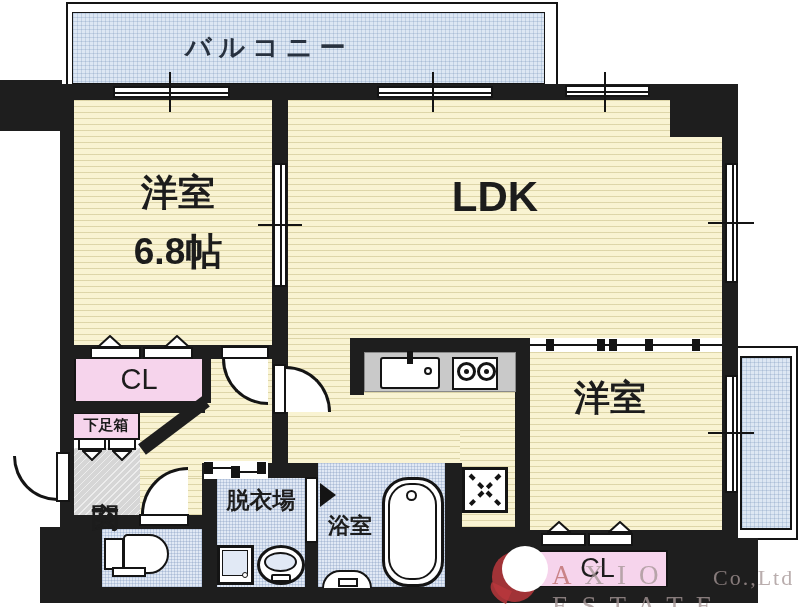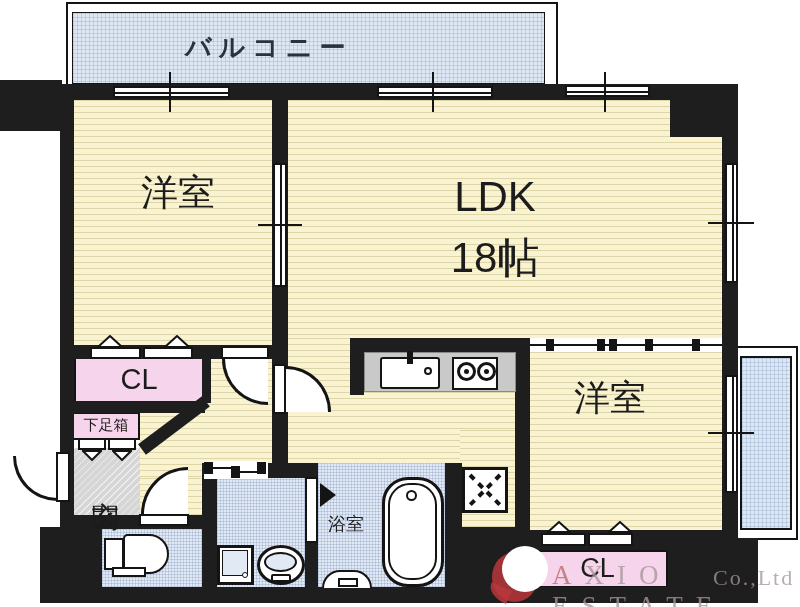--- a/index.html
+++ b/index.html
@@ -27,21 +27,21 @@
   .tickv{width:2px;background:#141414;}
   .tickh{height:2px;background:#141414;}
   .leaf{background:#fff;border:2px solid #141414;}
   .arc{background:#fff;}
   .arc.bl{border-left:3px solid #141414;border-bottom:3px solid #141414;border-bottom-left-radius:100%;}
   .arc.tr{border-top:3px solid #141414;border-right:3px solid #141414;border-top-right-radius:100%;}
   .arc.tl{border-top:3px solid #141414;border-left:3px solid #141414;border-top-left-radius:100%;}
   .sq{background:#141414;}
   .thin{background:#141414;}
   
-  .lbl{color:#1c1c1c;font-weight:400;text-align:center;line-height:1.12;white-space:nowrap;}
+  .lbl{color:#1c1c1c;font-weight:700;text-align:center;line-height:1.12;white-space:nowrap;}
   .ballbl{color:#27313f;font-weight:700;letter-spacing:7px;}
   .vert{writing-mode:vertical-rl;text-orientation:upright;}
   
   .fx{background:#fff;border:3px solid #141414;}
   .fx2{background:#fff;border:2px solid #141414;}
   
   .wm{color:rgba(165,150,150,.78);font-family:"Liberation Serif","DejaVu Serif",serif;}
   .wm-brand{letter-spacing:13px;font-size:27px;}
   .wm-brand::first-letter{color:rgba(190,110,110,.8);}
   .wm-suffix{letter-spacing:2px;font-size:22px;}
@@ -198,31 +198,32 @@
 
 <div class="abs fx" style="left:382px;top:477px;width:62px;height:110px;border-radius:26px;"></div>
 <div class="abs" style="left:388px;top:483px;width:49px;height:97px;border:2px solid #141414;border-radius:22px;background:#fff;"></div>
 <div class="abs" style="left:406px;top:490px;width:11px;height:11px;border:2.5px solid #141414;border-radius:50%;background:#fff;"></div>
 
 <div class="abs" style="left:322px;top:570px;width:50px;height:18px;background:#fff;border:2.5px solid #141414;border-bottom:none;border-radius:25px 25px 0 0;"></div>
 <div class="abs fx2" style="left:338px;top:578px;width:20px;height:9px;"></div>
 
 <div class="abs lbl" style="left:78px;top:172px;width:200px;font-size:37px;">
   <div>洋室</div>
+  <div style="margin-top:18px;">6.8帖</div>
 </div>
 <div class="abs lbl" style="left:395px;top:173px;width:200px;font-size:42px;">
   <div>LDK</div>
-  <div style="margin-top:14px;">18帖</div>
 </div>
 <div class="abs lbl" style="left:510px;top:378px;width:200px;font-size:36px;">
   <div>洋室</div>
 </div>
 <div class="abs lbl" style="left:74px;top:363px;width:130px;font-size:29px;font-weight:400;">CL</div>
 <div class="abs lbl" style="left:527px;top:553px;width:141px;font-size:27px;font-weight:400;">CL</div>
 <div class="abs lbl" style="left:72px;top:417px;width:68px;font-size:15px;">下足箱</div>
 <div class="abs lbl vert" style="left:90px;top:453px;font-size:27px;height:62px;letter-spacing:4px;">玄関</div>
 <div class="abs lbl" style="left:208px;top:488px;width:106px;font-size:23px;">
-</div>
-<div class="abs lbl" style="left:328px;top:514px;font-size:18px;">浴室</div>
+  <div>脱衣場</div>
+</div>
+<div class="abs lbl" style="left:328px;top:514px;font-size:22px;">浴室</div>
 
 <div class="abs swoosh" style="left:492px;top:552px;overflow:visible;"></div>
 <div class="abs wm wm-brand" style="left:552px;top:560px;">AXIO ESTATE</div>
 <div class="abs wm wm-suffix" style="left:713px;top:565px;">Co.,Ltd</div>
 
 </body></html>

